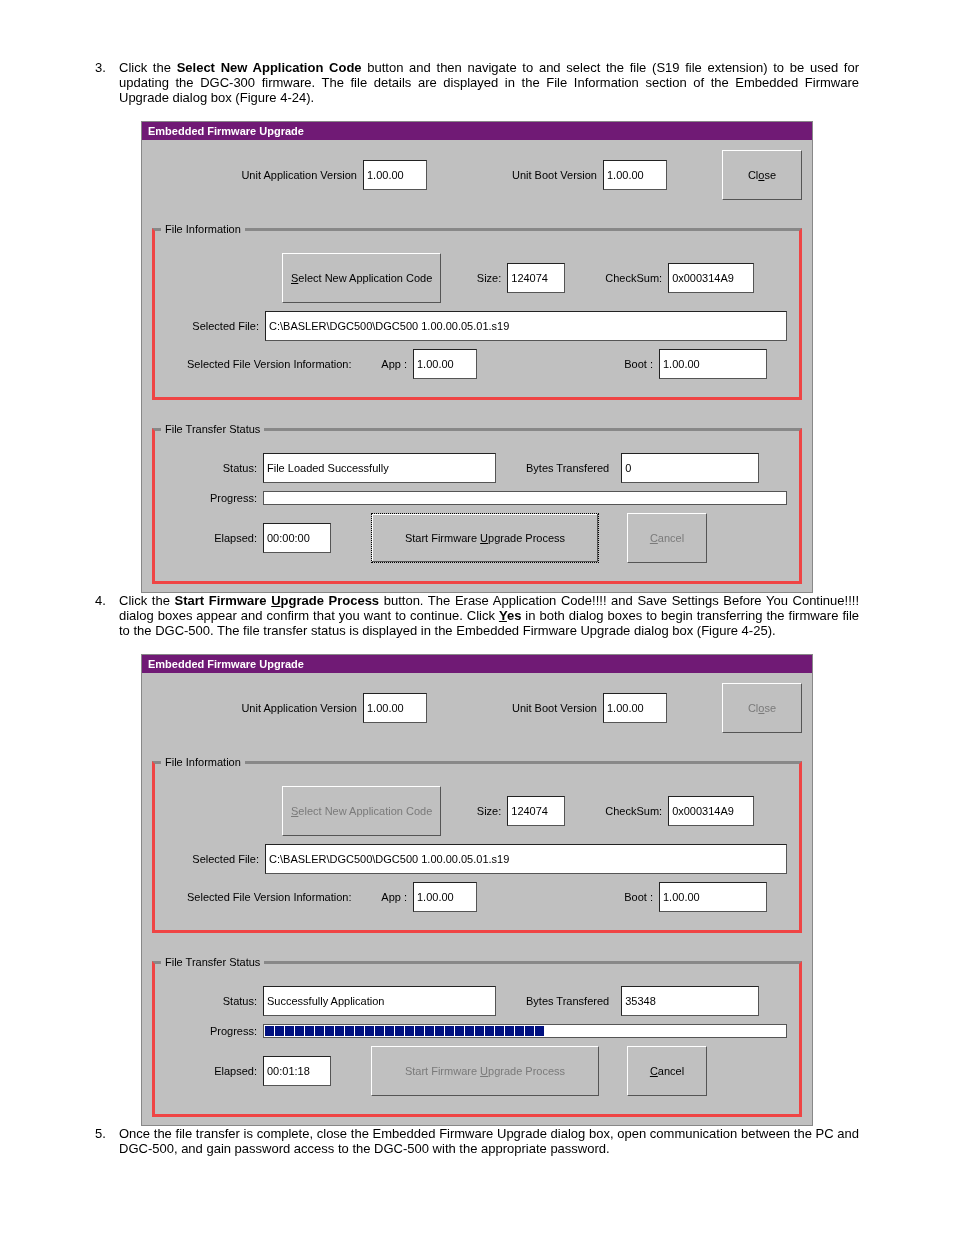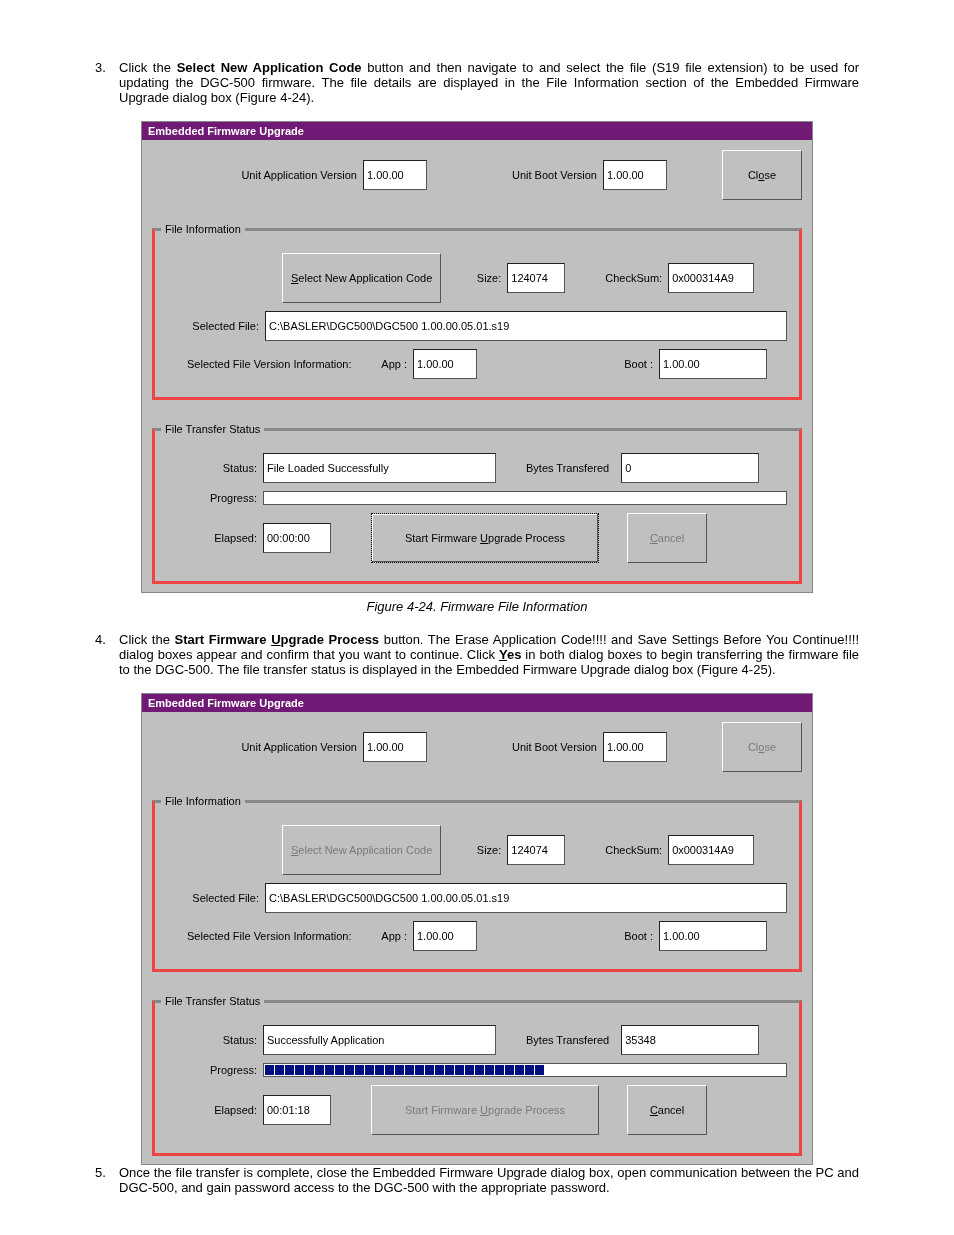--- a/index.html
+++ b/index.html
@@ -130,21 +130,21 @@
   }
 </style>
 </head>
 <body>
 
 <div class="page">
 
   <div class="para">
     <div class="step-num">3.</div>
     <div class="step-body">
-      <span>Click the </span><span class="bold">Select New Application Code</span><span> button and then navigate to and select the file (S19 file extension) to be used for updating the DGC-500 firmware. The file details are displayed in the File Information section of the Embedded Firmware Upgrade dialog box (Figure 4-24).</span>
+      <span>Click the </span><span class="bold">Select New Application Code</span><span> button and then navigate to and select the file (S19 file extension) to be used for updating the DGC-300 firmware. The file details are displayed in the File Information section of the Embedded Firmware Upgrade dialog box (Figure 4-24).</span>
     </div>
   </div>
 
   <div class="dialog">
     <div class="titlebar">Embedded Firmware Upgrade</div>
     <div class="dlg-body">
       <div class="row">
         <div class="label w-label-uav">Unit Application Version</div>
         <div class="textbox tb-ver">1.00.00</div>
         <div class="label w-label-ubv">Unit Boot Version</div>
@@ -197,21 +197,20 @@
           <div class="textbox" style="width:60px">00:00:00</div>
           <div style="width:40px"></div>
           <div class="btn default" style="width:210px"><span>Start Firmware </span><span class="u">U</span><span>pgrade Process</span></div>
           <div style="width:28px"></div>
           <div class="btn disabled"><span class="u">C</span><span>ancel</span></div>
         </div>
       </div>
     </div>
   </div>
 
-  <div class="caption">Figure 4-24. Firmware File Information</div>
 
   <div class="para">
     <div class="step-num">4.</div>
     <div class="step-body">
       <span>Click the </span><span class="bold"><span>Start Firmware </span><span class="u">U</span><span>pgrade Process</span></span><span> button. The Erase Application Code!!!! and Save Settings Before You Continue!!!! dialog boxes appear and confirm that you want to continue. Click </span><span class="bold"><span class="u">Y</span><span>es</span></span><span> in both dialog boxes to begin transferring the firmware file to the DGC-500. The file transfer status is displayed in the Embedded Firmware Upgrade dialog box (Figure 4-25).</span>
     </div>
   </div>
 
   <div class="dialog">
     <div class="titlebar">Embedded Firmware Upgrade</div>

